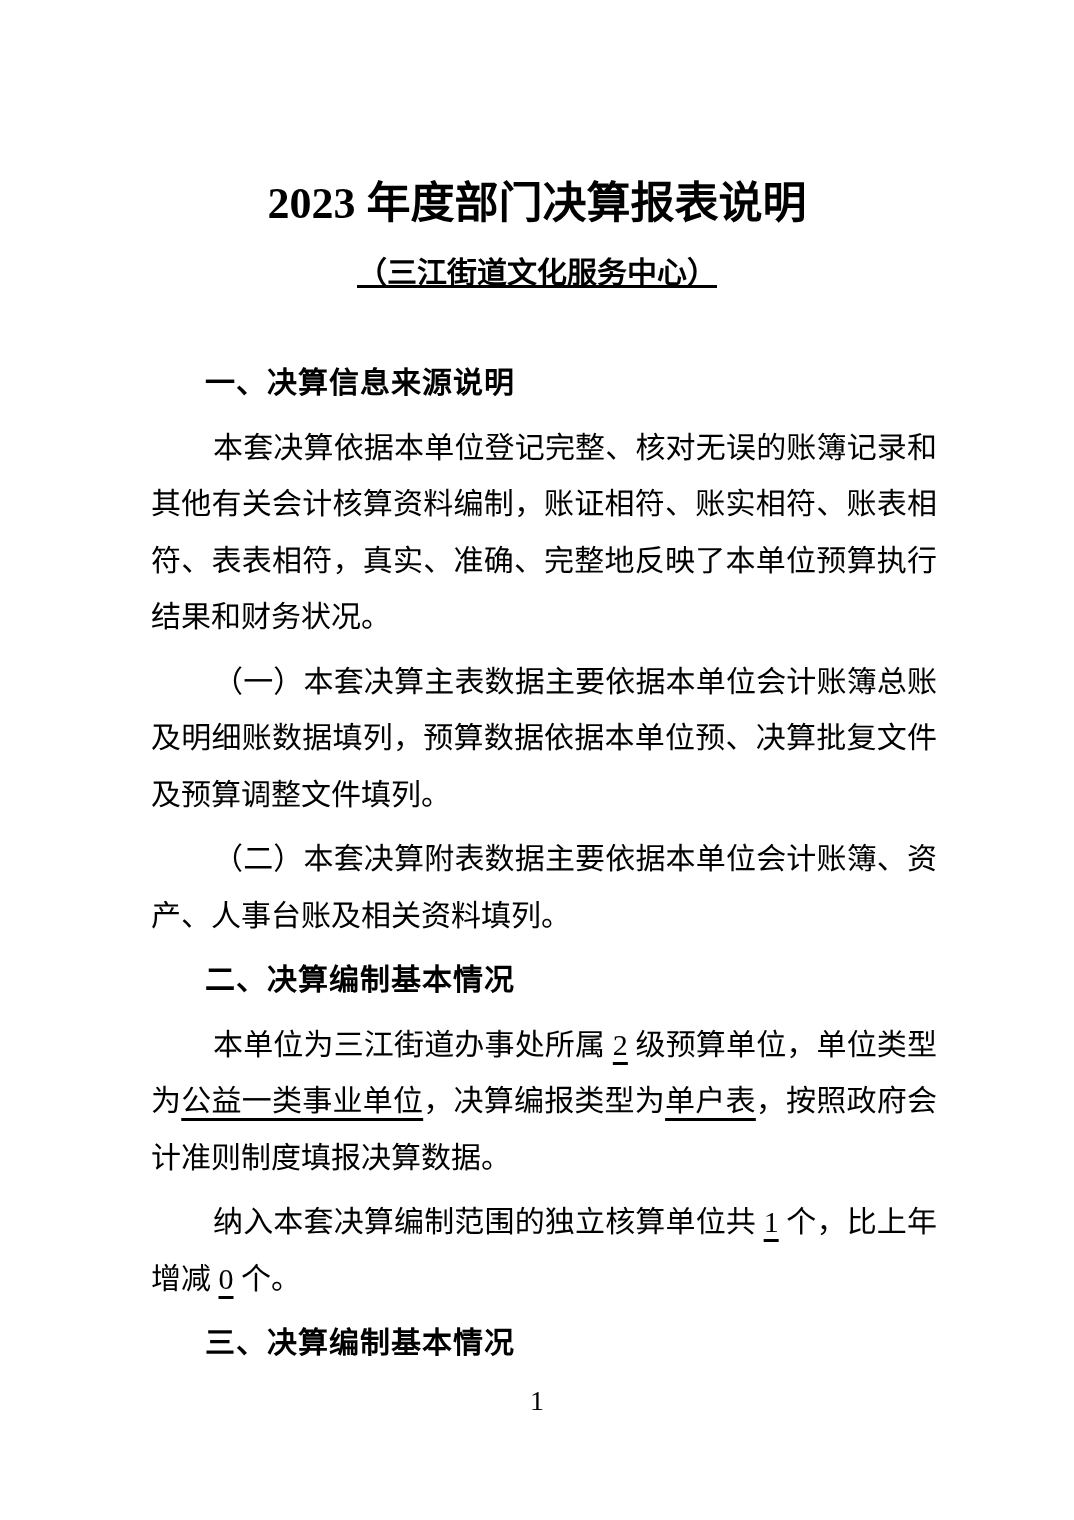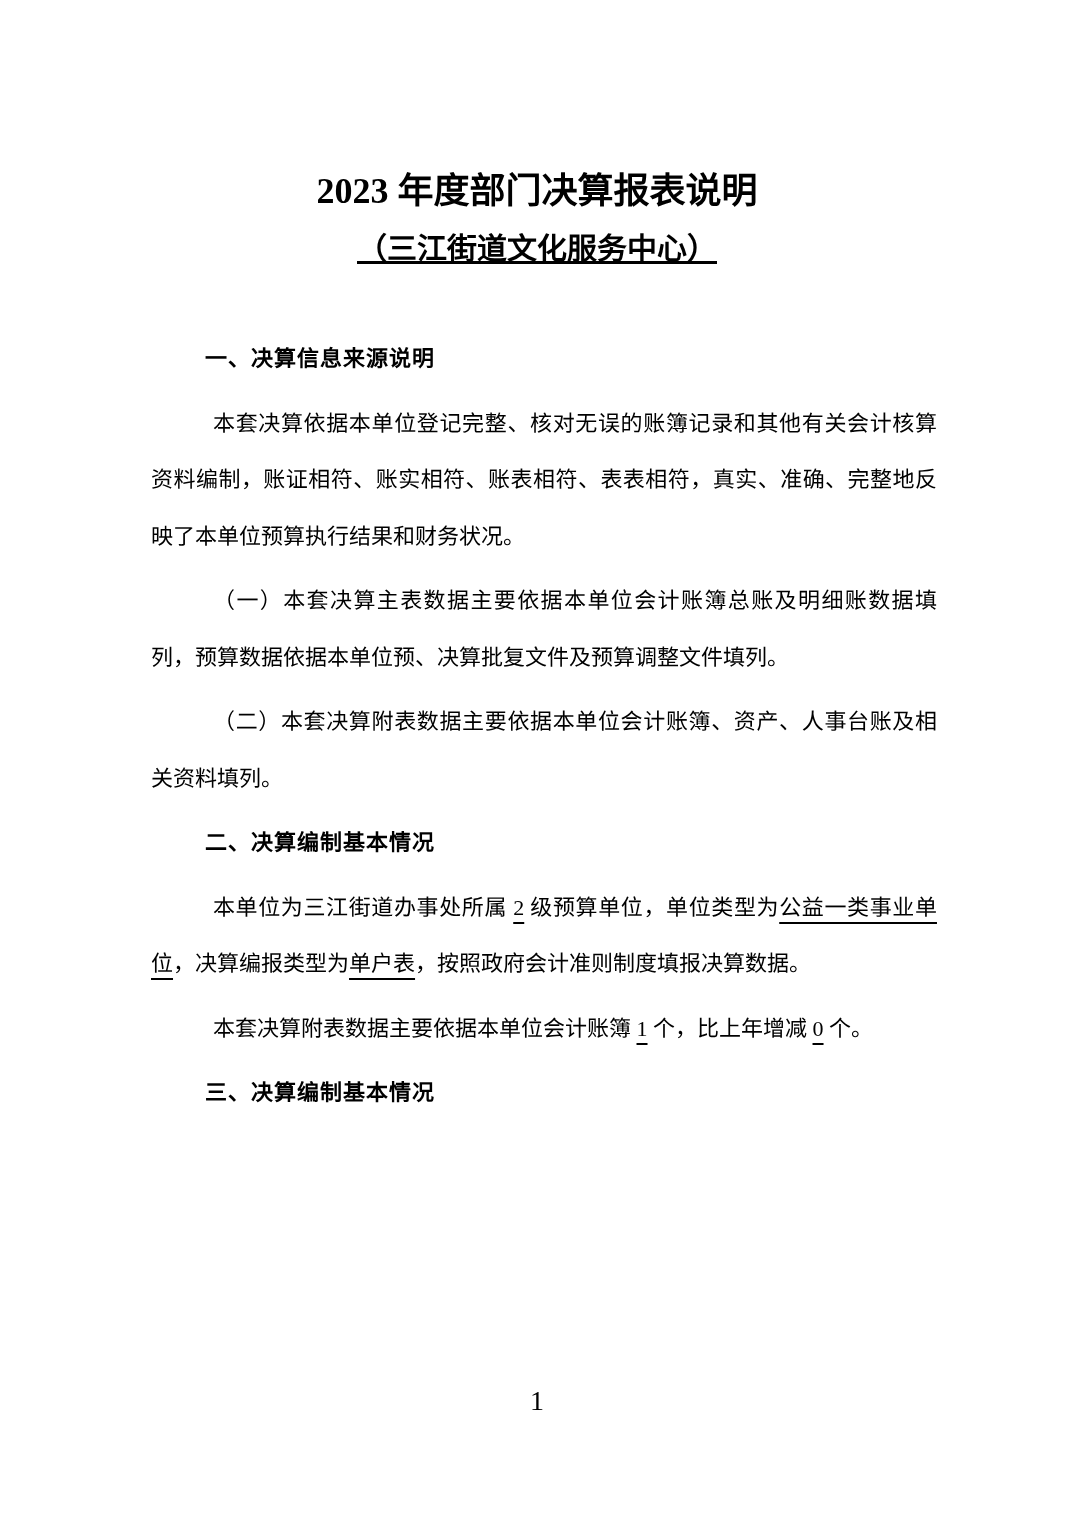--- a/index.html
+++ b/index.html
@@ -15,37 +15,37 @@
     color: #000000;
     overflow: hidden;
     font-family: "Liberation Serif", "DejaVu Serif", serif;
   }
   .title-block {
     padding-top: 161px;
     text-align: center;
     font-weight: bold;
   }
   .doc-title {
-    margin: 4px;
-    font-size: 36px;
+    margin: 16px;
+    font-size: 44px;
     line-height: 53px;
     font-weight: bold;
     font-family: "Liberation Serif", "DejaVu Serif", serif;
   }
   .doc-subtitle {
     margin: 0;
     font-size: 30px;
     line-height: 53px;
     font-weight: bold;
     font-family: "Liberation Serif", "DejaVu Serif", serif;
     text-decoration: underline;
   }
   .body-block {
     margin: 56px 129px 0 143px;
-    font-size: 22px;
+    font-size: 30px;
     line-height: 56.5px;
     text-align: justify;
     text-justify: inter-ideograph;
   }
   .para {
     margin: 8px;
     text-indent: 62px;
   }
   .section-heading {
     margin: 0;
@@ -89,21 +89,21 @@
     <p class="para">本套决算依据本单位登记完整、核对无误的账簿记录和其他有关会计核算资料编制，账证相符、账实相符、账表相符、表表相符，真实、准确、完整地反映了本单位预算执行结果和财务状况。</p>
 
     <p class="para">（一）本套决算主表数据主要依据本单位会计账簿总账及明细账数据填列，预算数据依据本单位预、决算批复文件及预算调整文件填列。</p>
 
     <p class="para">（二）本套决算附表数据主要依据本单位会计账簿、资产、人事台账及相关资料填列。</p>
 
     <p class="section-heading">二、决算编制基本情况</p>
 
     <p class="para"><span>本单位为三江街道办事处所属 </span><span class="u">2</span><span> 级预算单位，单位类型为</span><span class="u">公益一类事业单位</span><span>，决算编报类型为</span><span class="u">单户表</span><span>，按照政府会计准则制度填报决算数据。</span></p>
 
-    <p class="para"><span>本套决算附表数据主要依据本单位会计账簿 </span><span class="u">1</span><span> 个，比上年增减 </span><span class="u">0</span><span> 个。</span></p>
+    <p class="para"><span>纳入本套决算编制范围的独立核算单位共 </span><span class="u">1</span><span> 个，比上年增减 </span><span class="u">0</span><span> 个。</span></p>
 
     <p class="section-heading">三、决算编制基本情况</p>
 
 
   </div>
 
   <div class="footer">
     <span>1</span>
   </div>
 

